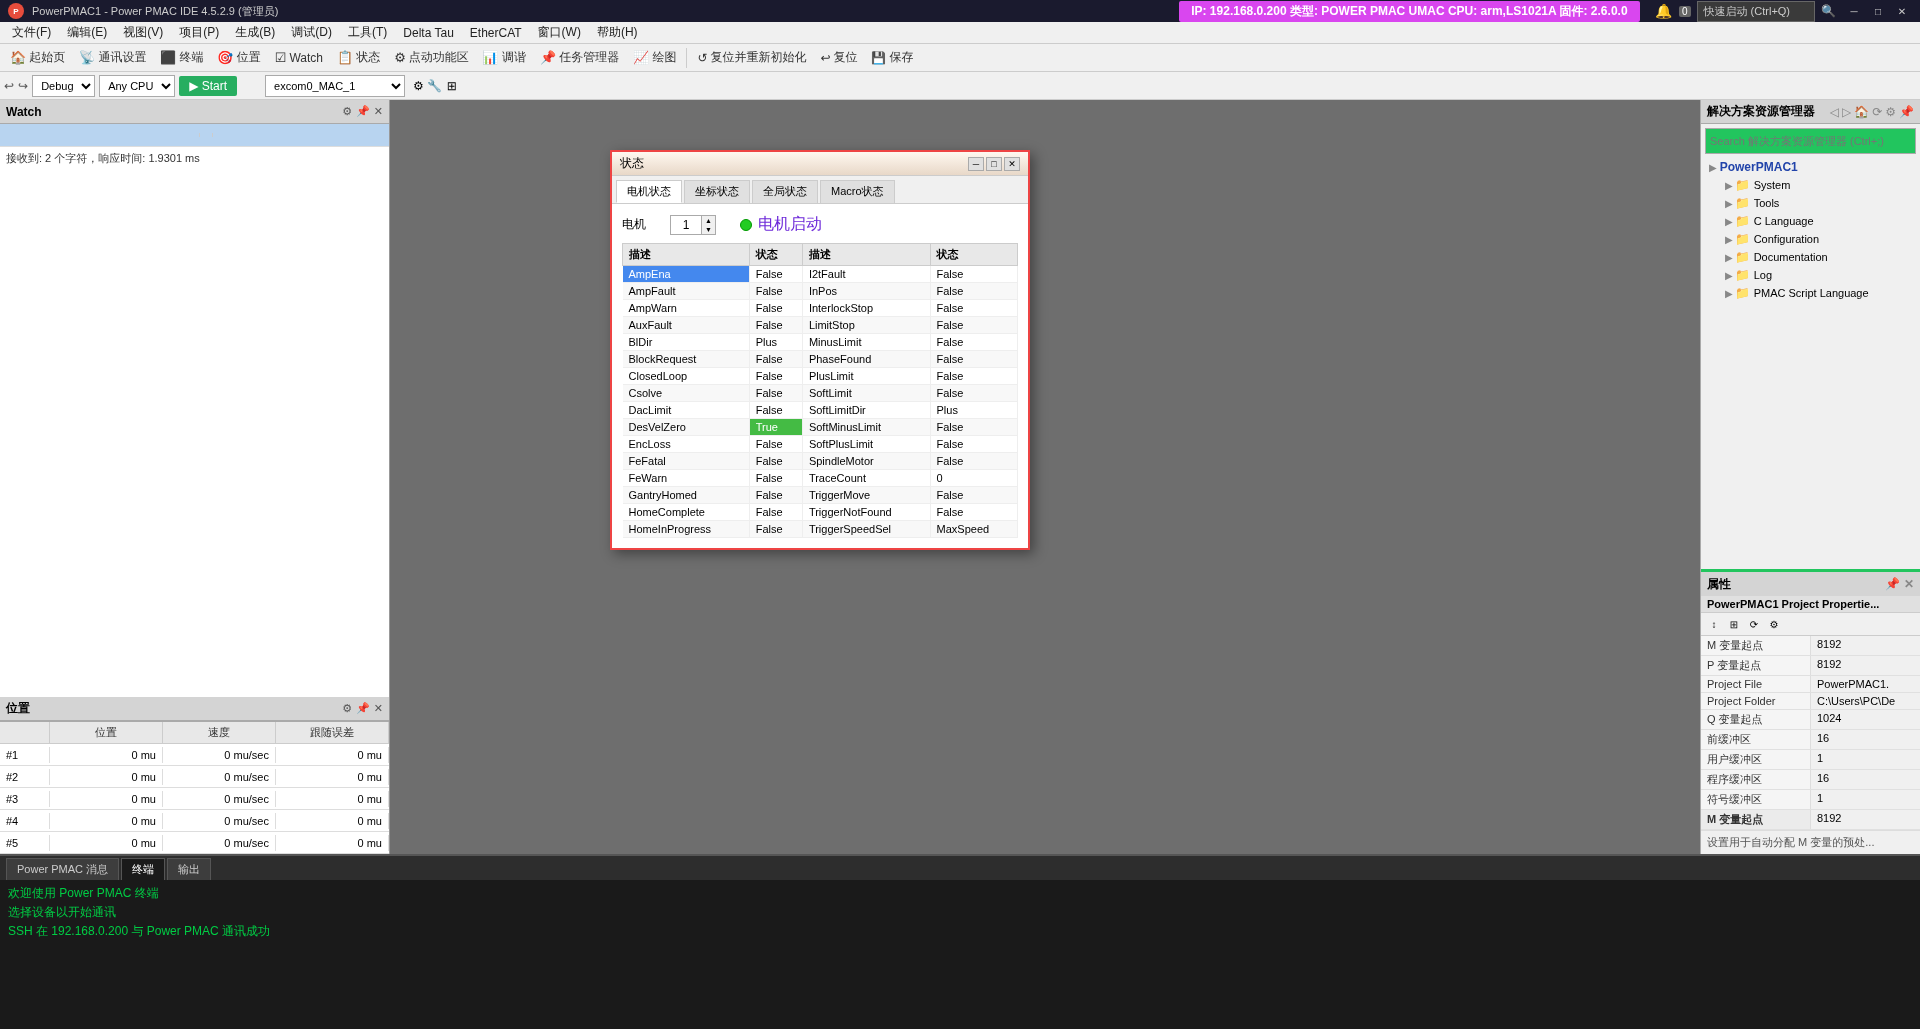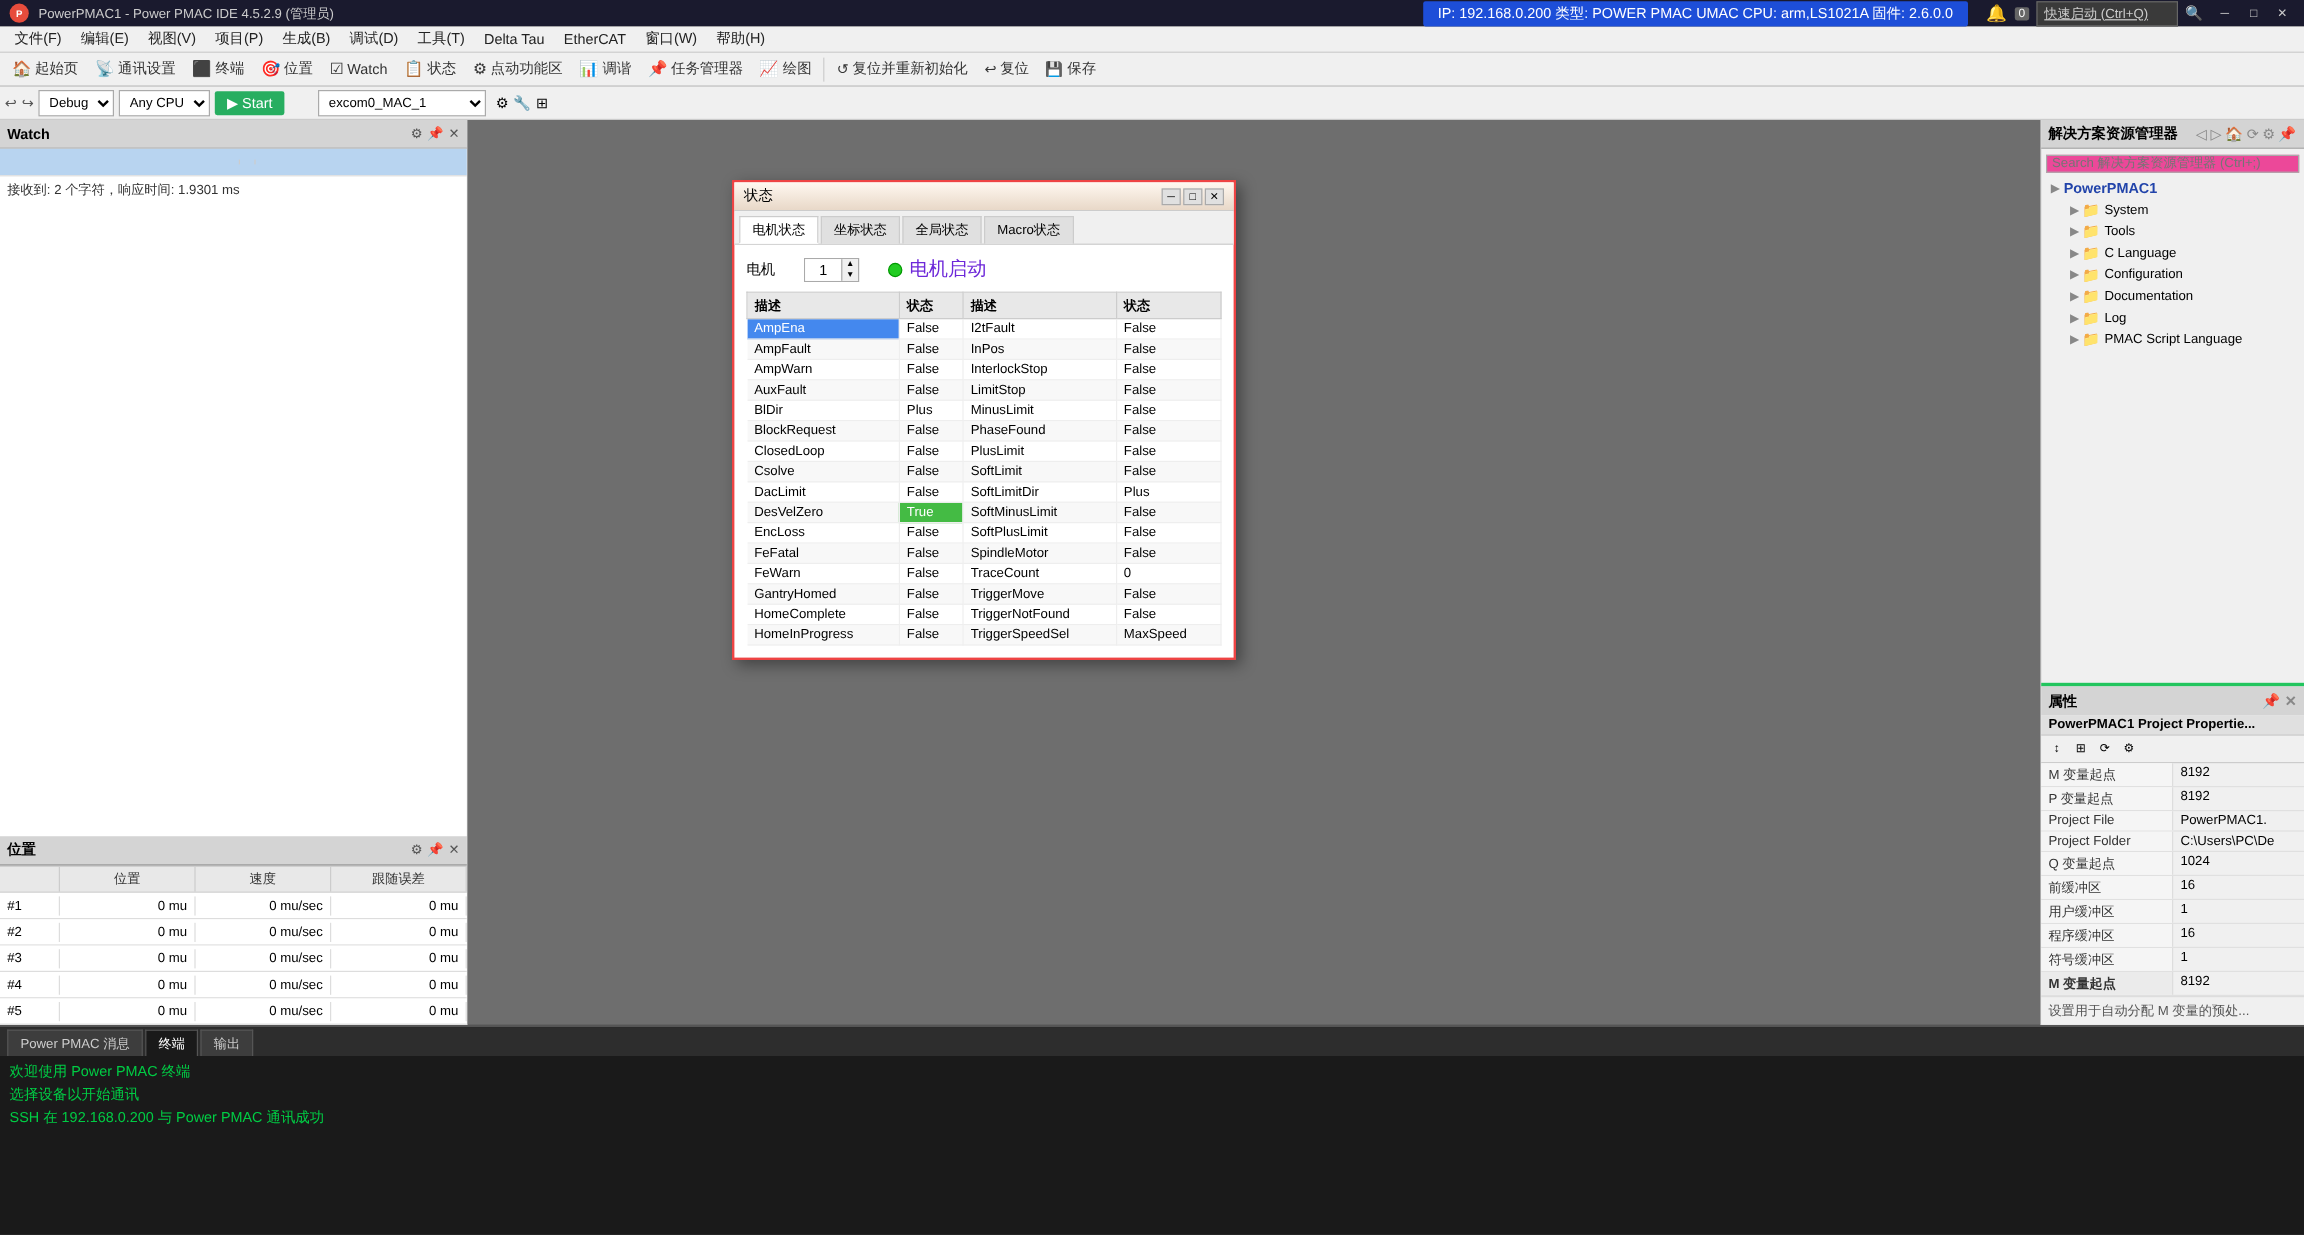--- a/index.html
+++ b/index.html
@@ -2,21 +2,21 @@
 <html><head>
   <meta charset="utf-8">
   <style>
     * { box-sizing: border-box; margin: 0; padding: 0; font-family: 'Microsoft YaHei', SimSun, Arial, sans-serif; font-size: 12px; }
     body { background: #3a3a3a; width: 1920px; height: 1029px; overflow: hidden; position: relative; }
 
     
     .title-bar { background: #1a1a2e; color: #ccc; height: 22px; display: flex; align-items: center; padding: 0 8px; gap: 8px; }
     .title-bar .app-icon { width: 16px; height: 16px; background: #e74c3c; border-radius: 50%; display: flex; align-items: center; justify-content: center; color: white; font-size: 8px; font-weight: bold; }
     .title-bar .title-text { flex: 1; font-size: 11px; }
-    .title-bar .status-bar-top { background: #1d4ed8; color: white; padding: 2px 12px; font-size: 11px; border-radius: 2px; display: flex; align-items: center; gap: 16px; }
+    .title-bar .status-bar-top { background: #d946ef; color: white; padding: 2px 12px; font-size: 11px; border-radius: 2px; display: flex; align-items: center; gap: 16px; font-weight: bold; }
     .title-bar .win-controls { display: flex; gap: 4px; margin-left: auto; }
     .title-bar .win-btn { width: 20px; height: 14px; display: flex; align-items: center; justify-content: center; color: #ccc; font-size: 10px; cursor: pointer; }
 
     
     .menu-bar { background: #f0f0f0; height: 22px; display: flex; align-items: center; padding: 0 4px; border-bottom: 1px solid #ccc; }
     .menu-item { padding: 2px 8px; font-size: 12px; color: #222; cursor: pointer; white-space: nowrap; }
 
     
     .toolbar { background: #f0f0f0; height: 28px; display: flex; align-items: center; padding: 0 4px; gap: 2px; border-bottom: 1px solid #ccc; }
     .toolbar-btn { padding: 2px 6px; font-size: 11px; color: #333; cursor: pointer; display: flex; align-items: center; gap: 3px; white-space: nowrap; }
@@ -60,21 +60,21 @@
 
     
     .right-panel { width: 220px; background: #f0f0f0; border-left: 1px solid #aaa; display: flex; flex-direction: column; }
     .right-panel-header { background: #d4d4d4; height: 24px; display: flex; align-items: center; padding: 0 6px; border-bottom: 1px solid #aaa; }
     .solution-tree { padding: 4px; flex: 1; overflow: auto; }
     .tree-item { padding: 2px 4px; cursor: pointer; display: flex; align-items: center; gap: 3px; }
     .tree-icon { font-size: 10px; color: #888; }
     .tree-folder { color: #e0a020; }
     .tree-label { font-size: 11px; text-align: right; }
     .tree-children { margin-left: 16px; }
-    .search-box { width: 100%; height: 15px; border: 1px solid #aaa; background: #ec4899; padding: 0 4px; font-size: 11px; margin-bottom: 4px; }
+    .search-box { width: 100%; height: 26px; border: 1px solid #aaa; background: #22c55e; padding: 0 4px; font-size: 11px; margin-bottom: 4px; }
 
     
     .properties-panel { border-top: 3px solid #22c55e; background: #f0f0f0; }
     .prop-header { background: #d4d4d4; height: 24px; display: flex; align-items: center; padding: 0 6px; font-size: 12px; font-weight: bold; }
     .prop-title-line { background: #e0e0e0; padding: 2px 6px; font-size: 11px; font-weight: bold; border-bottom: 1px solid #ccc; }
     .prop-toolbar { display: flex; gap: 2px; padding: 2px 4px; border-bottom: 1px solid #ccc; }
     .prop-tb-btn { width: 18px; height: 18px; display: flex; align-items: center; justify-content: center; font-size: 10px; cursor: pointer; border: 1px solid transparent; }
     .prop-row { display: flex; border-bottom: 1px solid #e0e0e0; }
     .prop-key { width: 110px; padding: 2px 6px; font-size: 11px; background: #f5f5f5; border-right: 1px solid #ddd; color: #333; }
     .prop-val { flex: 1; padding: 2px 6px; font-size: 11px; color: #000; }
@@ -120,21 +120,21 @@
 
 <div class="title-bar">
   <div class="app-icon">P</div>
   <span class="title-text">PowerPMAC1 - Power PMAC IDE 4.5.2.9 (管理员)</span>
   <div class="status-bar-top">
     <span>IP: 192.168.0.200  类型: POWER PMAC UMAC  CPU: arm,LS1021A  固件: 2.6.0.0</span>
   </div>
   <div style="display:flex;align-items:center;gap:6px;margin-left:8px;">
     <span style="font-size:14px;">🔔</span>
     <span style="background:#666;color:white;border-radius:2px;padding:0 3px;font-size:10px;">0</span>
-    <span style="background:#3a3a3a;border:1px solid #666;color:#ccc;padding:2px 24px 2px 6px;font-size:11px;text-decoration:underline;">快速启动 (Ctrl+Q)</span>
+    <span style="background:#3a3a3a;border:1px solid #666;color:#ccc;padding:2px 24px 2px 6px;font-size:11px;">快速启动 (Ctrl+Q)</span>
     <span style="color:#ccc;">🔍</span>
   </div>
   <div class="win-controls">
     <div class="win-btn">─</div>
     <div class="win-btn">□</div>
     <div class="win-btn">✕</div>
   </div>
 </div>
 
 <div class="menu-bar">

